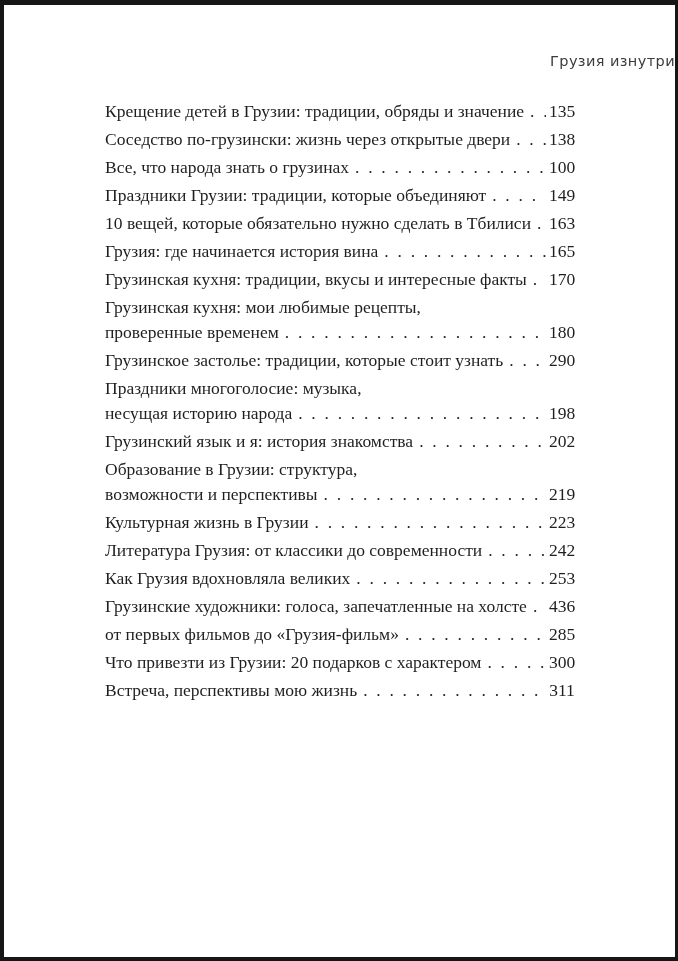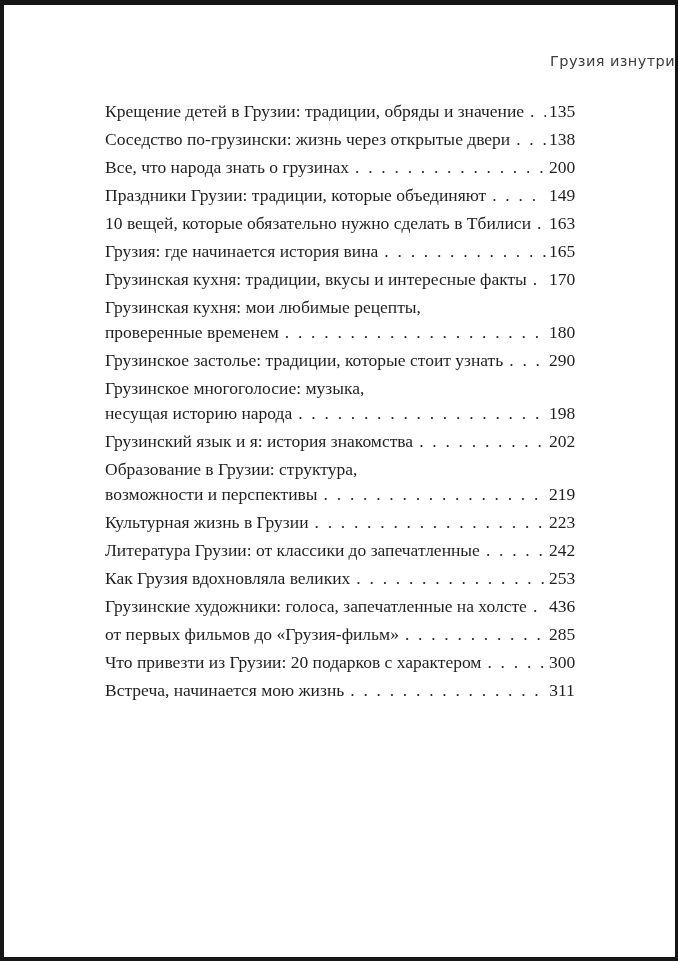--- a/index.html
+++ b/index.html
@@ -83,21 +83,21 @@
         <span class="toc-title">Соседство по-грузински: жизнь через открытые двери</span>
         <span class="dots"></span>
         <span class="page-num">138</span>
       </div>
     </div>
 
     <div class="toc-entry">
       <div class="toc-line">
         <span class="toc-title">Все, что народа знать о грузинах</span>
         <span class="dots"></span>
-        <span class="page-num">200</span>
+        <span class="page-num">100</span>
       </div>
     </div>
 
     <div class="toc-entry">
       <div class="toc-line">
         <span class="toc-title">Праздники Грузии: традиции, которые объединяют</span>
         <span class="dots"></span>
         <span class="page-num">149</span>
       </div>
     </div>
@@ -140,21 +140,21 @@
     <div class="toc-entry">
       <div class="toc-line">
         <span class="toc-title">Грузинское застолье: традиции, которые стоит узнать</span>
         <span class="dots"></span>
         <span class="page-num">290</span>
       </div>
     </div>
 
     <div class="toc-entry">
       <div class="toc-line">
-        <span class="toc-title">Грузинское многоголосие: музыка,</span>
+        <span class="toc-title">Праздники многоголосие: музыка,</span>
       </div>
       <div class="toc-line">
         <span class="toc-title">несущая историю народа</span>
         <span class="dots"></span>
         <span class="page-num">198</span>
       </div>
     </div>
 
     <div class="toc-entry">
       <div class="toc-line">
@@ -178,21 +178,21 @@
     <div class="toc-entry">
       <div class="toc-line">
         <span class="toc-title">Культурная жизнь в Грузии</span>
         <span class="dots"></span>
         <span class="page-num">223</span>
       </div>
     </div>
 
     <div class="toc-entry">
       <div class="toc-line">
-        <span class="toc-title">Литература Грузии: от классики до запечатленные</span>
+        <span class="toc-title">Литература Грузия: от классики до современности</span>
         <span class="dots"></span>
         <span class="page-num">242</span>
       </div>
     </div>
 
     <div class="toc-entry">
       <div class="toc-line">
         <span class="toc-title">Как Грузия вдохновляла великих</span>
         <span class="dots"></span>
         <span class="page-num">253</span>
@@ -218,20 +218,20 @@
     <div class="toc-entry">
       <div class="toc-line">
         <span class="toc-title">Что привезти из Грузии: 20 подарков с характером</span>
         <span class="dots"></span>
         <span class="page-num">300</span>
       </div>
     </div>
 
     <div class="toc-entry">
       <div class="toc-line">
-        <span class="toc-title">Встреча, начинается мою жизнь</span>
+        <span class="toc-title">Встреча, перспективы мою жизнь</span>
         <span class="dots"></span>
         <span class="page-num">311</span>
       </div>
     </div>
 
   </div>
 </div>
 
 </body></html>

